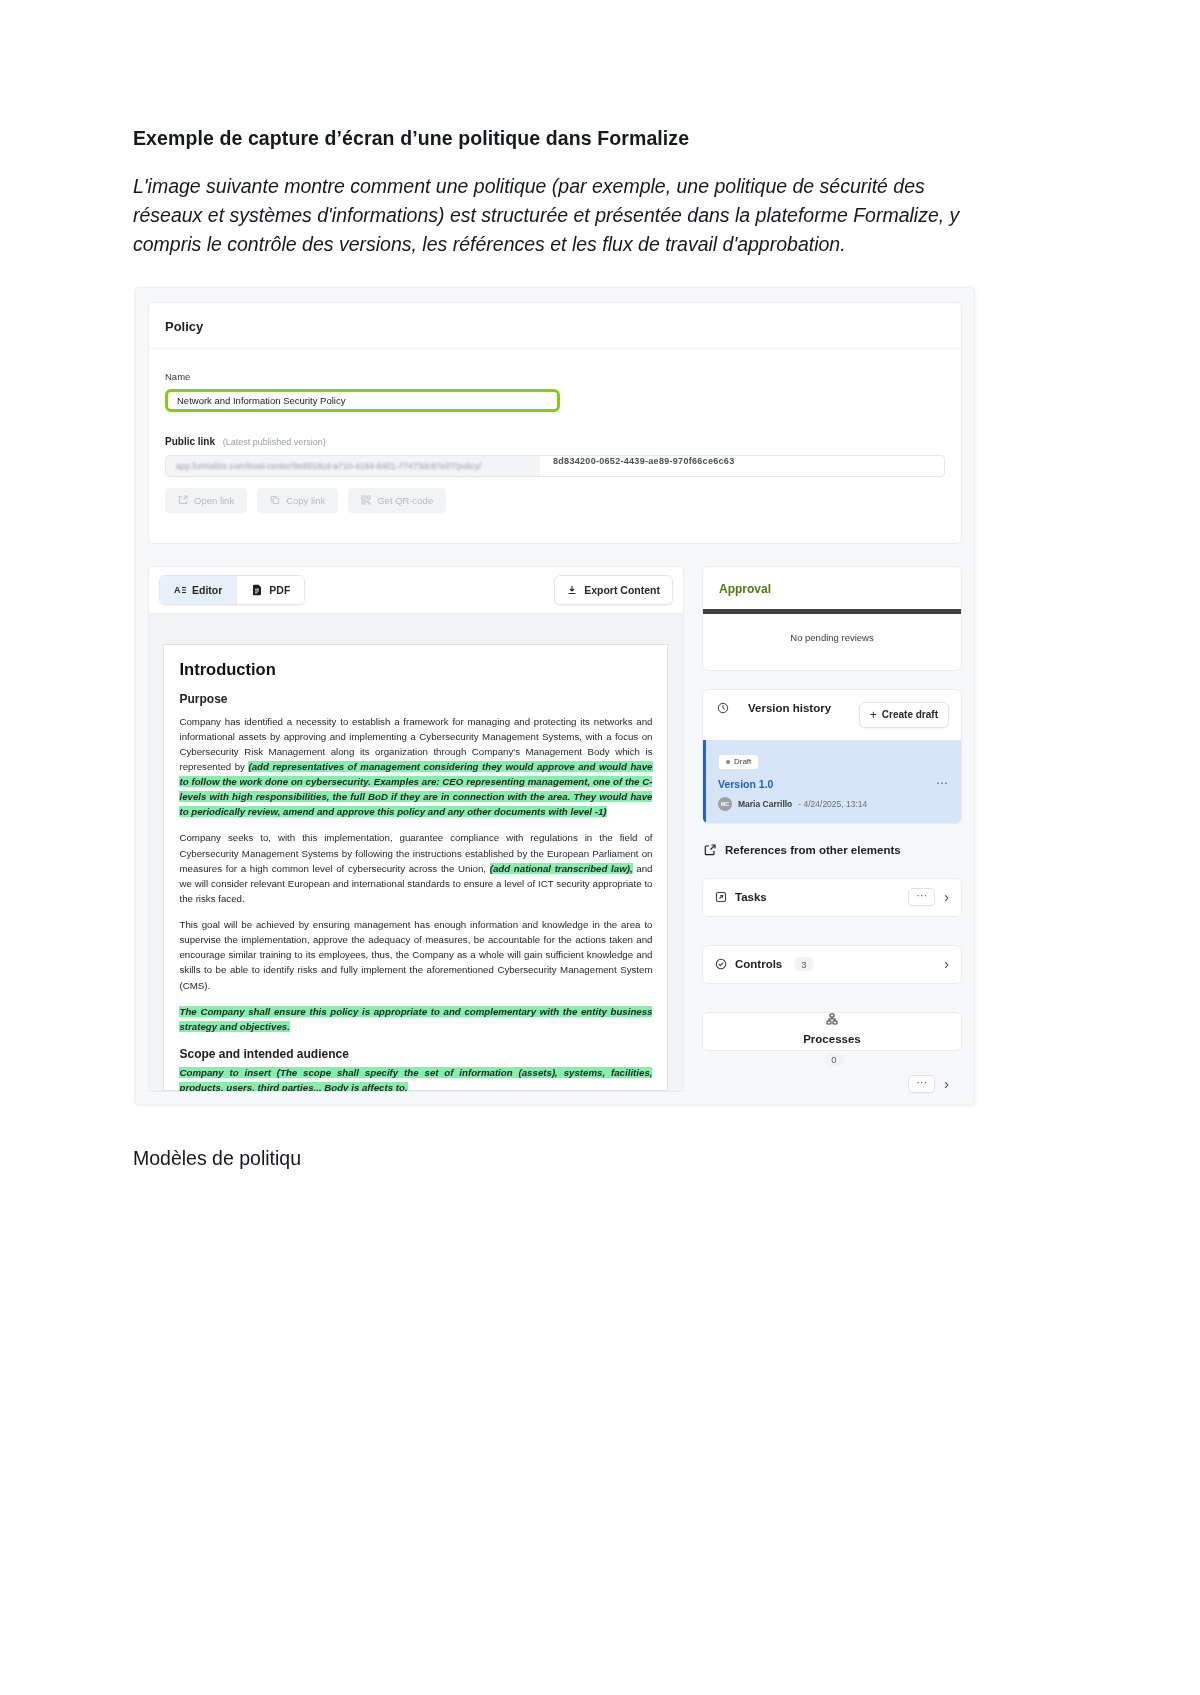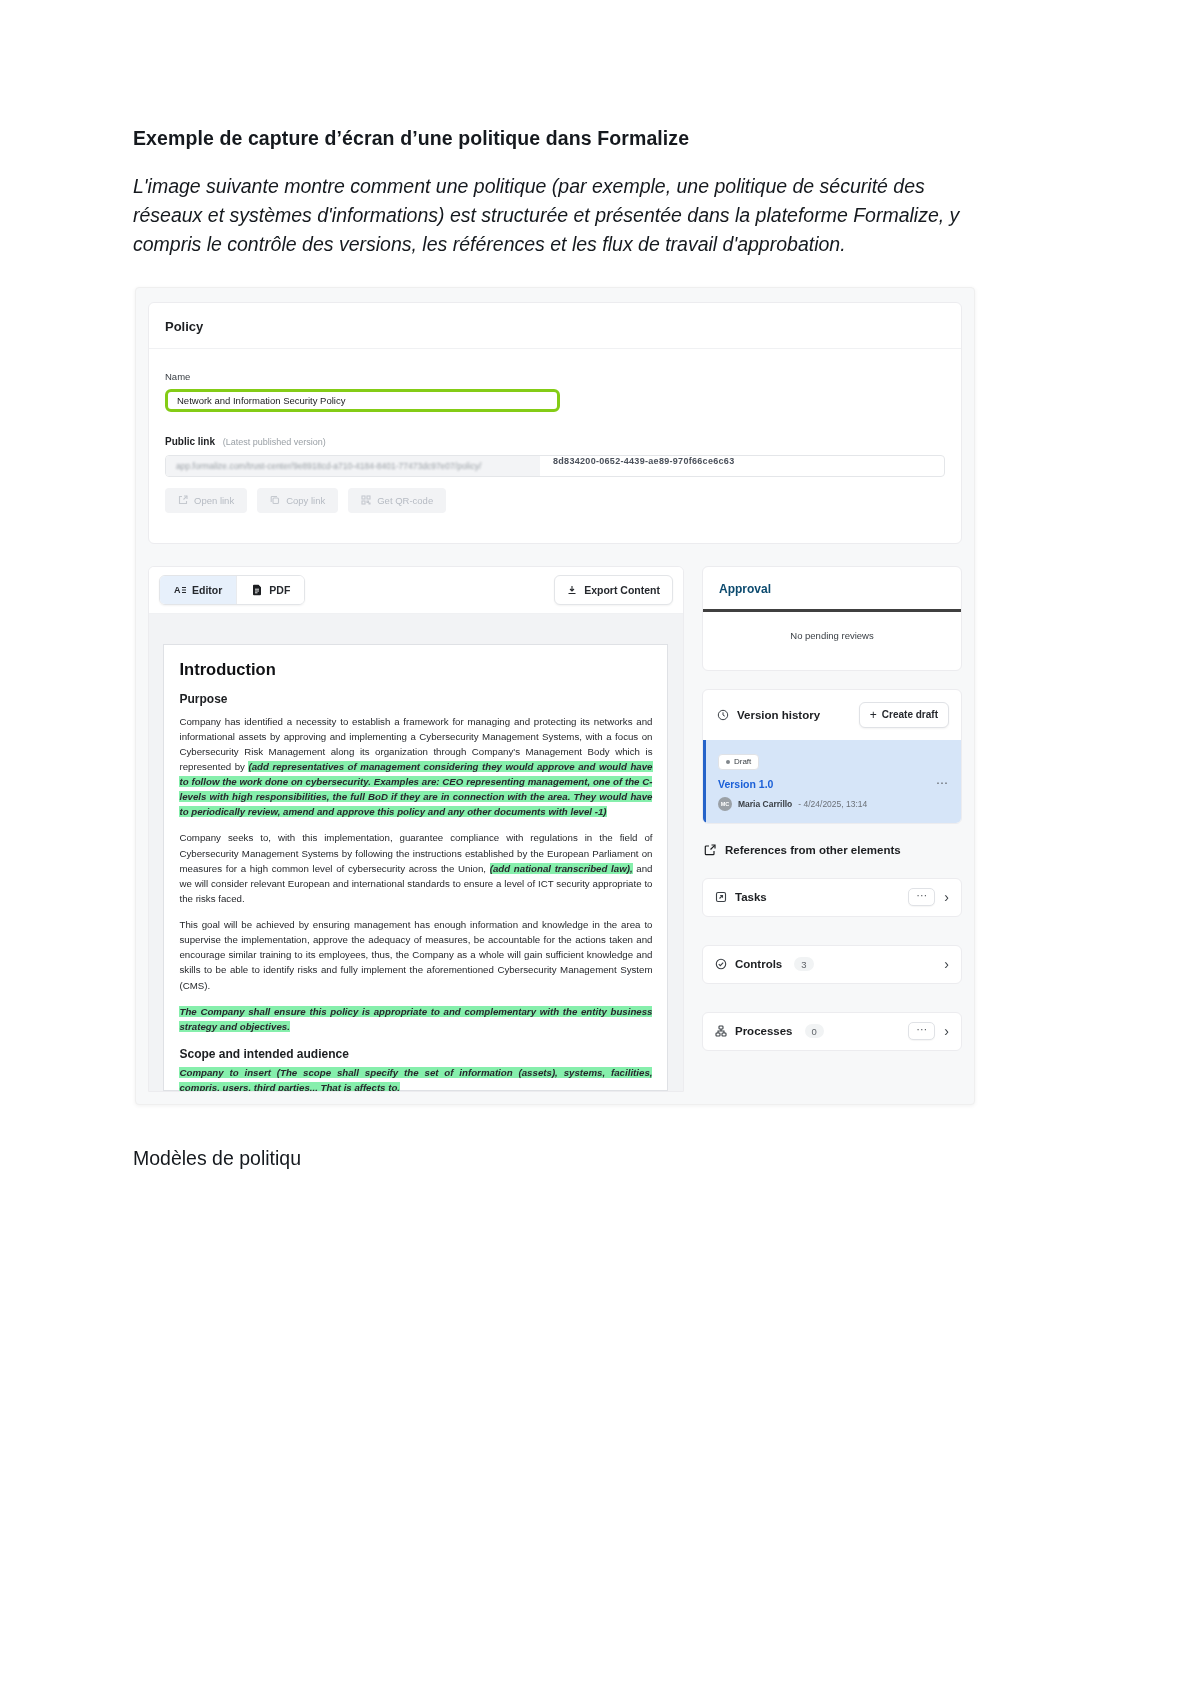--- a/index.html
+++ b/index.html
@@ -56,25 +56,25 @@
   .doc-h1 { font-size:16.5px; font-weight:700; color:#101114; margin:2px 0 11px; }
   .doc-h2 { font-size:12px; font-weight:700; color:#1c1e21; margin:13px 0 8px; }
   .doc-h2 + .doc-p.tight { margin-top:-4px; }
   .doc-p { font-size:9.7px; line-height:1.56; text-align:justify; color:#26282c; margin:0 0 11px; }
   .doc-p.tight { margin:0; }
   .hl { background:#86efac; font-style:italic; font-weight:600; }
 
   
   .sidebar { width:262px; display:flex; flex-direction:column; }
   .approval-card { height:105px; }
-  .approval-title { padding:15px 16px 13px; font-size:12px; font-weight:700; color:#0c4a6e; border-bottom:3px solid #404040; }
+  .approval-title { padding:15px 16px 13px; font-size:12px; font-weight:700; color:#4d7c0f; border-bottom:5px solid #404040; }
   .approval-empty { padding:18px 16px; text-align:center; font-size:9.5px; color:#3b4046; }
 
   .vh-card { margin-top:18px; overflow:hidden; }
-  .vh-header { display:flex; align-items:center; gap:8px; padding:12px 12px 12px 14px; }
+  .vh-header { display:flex; gap:19px; padding:12px 12px 12px 14px; }
   .vh-title { font-size:11.5px; font-weight:600; color:#1c1e21; }
   .create-draft-btn { margin-left:auto; display:flex; align-items:center; gap:5px; background:#fff; border:1px solid #e0e2e6;
     border-radius:6px; padding:6px 10px; font-size:10px; font-weight:600; color:#25282d;
     box-shadow:0 1px 2px rgba(0,0,0,.05); font-family:"Liberation Sans", sans-serif; }
   .plus-glyph { font-size:12px; font-weight:400; line-height:1; color:#25282d; }
   .version-item { position:relative; background:#d6e5f8; border-left:3px solid #2563c9; padding:10px 12px 12px; }
   .draft-pill { display:inline-flex; align-items:center; gap:4px; background:#fff; border:1px solid #e0e2e6; border-radius:4px;
     padding:2.5px 7px; font-size:8px; color:#3b4046; }
   .draft-dot { width:4px; height:4px; border-radius:50%; background:#80868b; }
   .version-name { margin-top:8px; font-size:10.5px; font-weight:700; color:#1a5fd7; }
@@ -90,21 +90,21 @@
   .mini-card { display:flex; align-items:center; gap:8px; height:39px; padding:0 12px; }
   .mini-card .label { font-size:11.5px; font-weight:600; color:#1c1e21; }
   .count-badge { font-size:9.5px; color:#5f6368; background:#f1f3f4; border-radius:9px; padding:1.5px 7px; margin-left:4px; }
   .right-ctrls { margin-left:auto; display:flex; align-items:center; gap:9px; }
   .dots-btn { border:1px solid #e0e2e6; background:#fff; border-radius:5px; padding:1px 7px 4px; color:#5f6368; font-size:11px;
     line-height:1; box-shadow:0 1px 1px rgba(0,0,0,.04); font-family:"Liberation Sans", sans-serif; }
   .chev { color:#3b4046; font-size:14px; line-height:1; font-weight:400; }
 
   .mini-tasks { margin-top:22px; }
   .mini-controls { margin-top:28px; }
-  .mini-processes { margin-top:28px; }
+  .mini-processes { margin-top:28px;flex-direction:column; }
 
   .page-footer-text { margin-top:42px; font-size:19.5px; color:#15191e; }
 
   svg { display:block; }
   .icon-12 { width:12px; height:12px; }
   .icon-10 { width:10px; height:10px; }
 </style>
 </head>
 <body>
 
@@ -205,21 +205,21 @@
         </div>
         <div class="editor-body">
           <div class="doc-page">
               <div class="doc-h1">Introduction</div>
               <div class="doc-h2">Purpose</div>
               <p class="doc-p"><span>Company has identified a necessity to establish a framework for managing and protecting its networks and informational assets by approving and implementing a Cybersecurity Management Systems, with a focus on Cybersecurity Risk Management along its organization through Company's Management Body which is represented by </span><span class="hl">(add representatives of management considering they would approve and would have to follow the work done on cybersecurity. Examples are: CEO representing management, one of the C-levels with high responsibilities, the full BoD if they are in connection with the area. They would have to periodically review, amend and approve this policy and any other documents with level -1)</span></p>
               <p class="doc-p"><span>Company seeks to, with this implementation, guarantee compliance with regulations in the field of Cybersecurity Management Systems by following the instructions established by the European Parliament on measures for a high common level of cybersecurity across the Union, </span><span class="hl">(add national transcribed law),</span><span> and we will consider relevant European and international standards to ensure a level of ICT security appropriate to the risks faced.</span></p>
               <p class="doc-p"><span>This goal will be achieved by ensuring management has enough information and knowledge in the area to supervise the implementation, approve the adequacy of measures, be accountable for the actions taken and encourage similar training to its employees, thus, the Company as a whole will gain sufficient knowledge and skills to be able to identify risks and fully implement the aforementioned Cybersecurity Management System (CMS).</span></p>
               <p class="doc-p"><span class="hl">The Company shall ensure this policy is appropriate to and complementary with the entity business strategy and objectives.</span></p>
               <div class="doc-h2">Scope and intended audience</div>
-              <p class="doc-p tight"><span class="hl">Company to insert (The scope shall specify the set of information (assets), systems, facilities, compris, users, third parties... That is affects to.</span></p>
+              <p class="doc-p tight"><span class="hl">Company to insert (The scope shall specify the set of information (assets), systems, facilities, products, users, third parties... Body is affects to.</span></p>
             </div>
         </div>
       </div>
 
       <div class="sidebar">
 
         <div class="card approval-card">
           <div class="approval-title">Approval</div>
           <div class="approval-empty">No pending reviews</div>
         </div>

